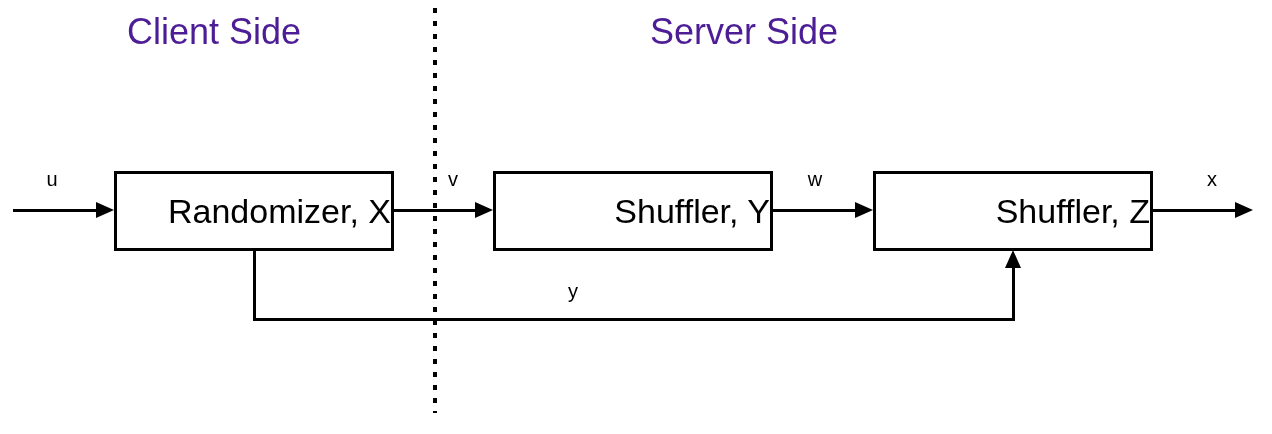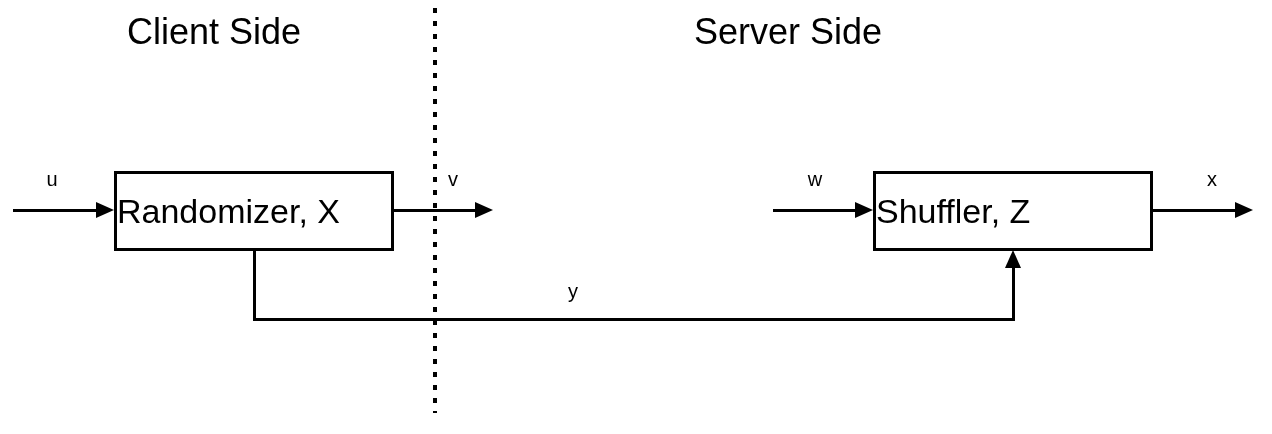--- a/index.html
+++ b/index.html
@@ -16,25 +16,25 @@
     overflow: hidden;
     color: #000000;
   }
   .heading {
     position: absolute;
     top: 12px;
     width: 240px;
     text-align: center;
     font-size: 36px;
     line-height: 1.1;
-    color: #000000;
+    color: #4c1d95;
     white-space: nowrap;
   }
   .heading.client { left: 94px; }
-  .heading.server { left: 668px; }
+  .heading.server { left: 624px; }
 
   .divider {
     position: absolute;
     left: 433px;
     top: 8px;
     width: 4px;
     height: 405px;
     background: repeating-linear-gradient(
       to bottom,
       #000000 0px, #000000 5px,
@@ -45,21 +45,21 @@
   .block {
     position: absolute;
     top: 171px;
     width: 280px;
     height: 80px;
     box-sizing: border-box;
     border: 3px solid #000000;
     background: #ffffff;
     display: flex;
     align-items: center;
-    justify-content: flex-start;
+    justify-content: flex-end;
     font-size: 34px;
     line-height: 1;
     white-space: nowrap;
   }
   .block.randomizer { left: 114px; }
   .block.shuffler   { left: 493px; }
   .block.analyzer   { left: 873px; }
 
   .hline {
     position: absolute;
@@ -102,20 +102,23 @@
 <div class="canvas">
 
   <div class="heading client">Client Side</div>
   <div class="heading server">Server Side</div>
 
   <div class="divider"></div>
 
   <div class="block randomizer">
     <span>Randomizer, X</span>
   </div>
+  <div class="block shuffler">
+    <span>Shuffler, Y</span>
+  </div>
   <div class="block analyzer">
     <span>Shuffler, Z</span>
   </div>
 
   <div class="hline" style="left:13px; top:209px; width:84px;"></div>
   <div class="arrowhead-right" style="left:96px; top:202px;"></div>
   <div class="signal-label" style="left:36px; top:169px;">u</div>
 
   <div class="hline" style="left:394px; top:209px; width:81px;"></div>
   <div class="arrowhead-right" style="left:475px; top:202px;"></div>

